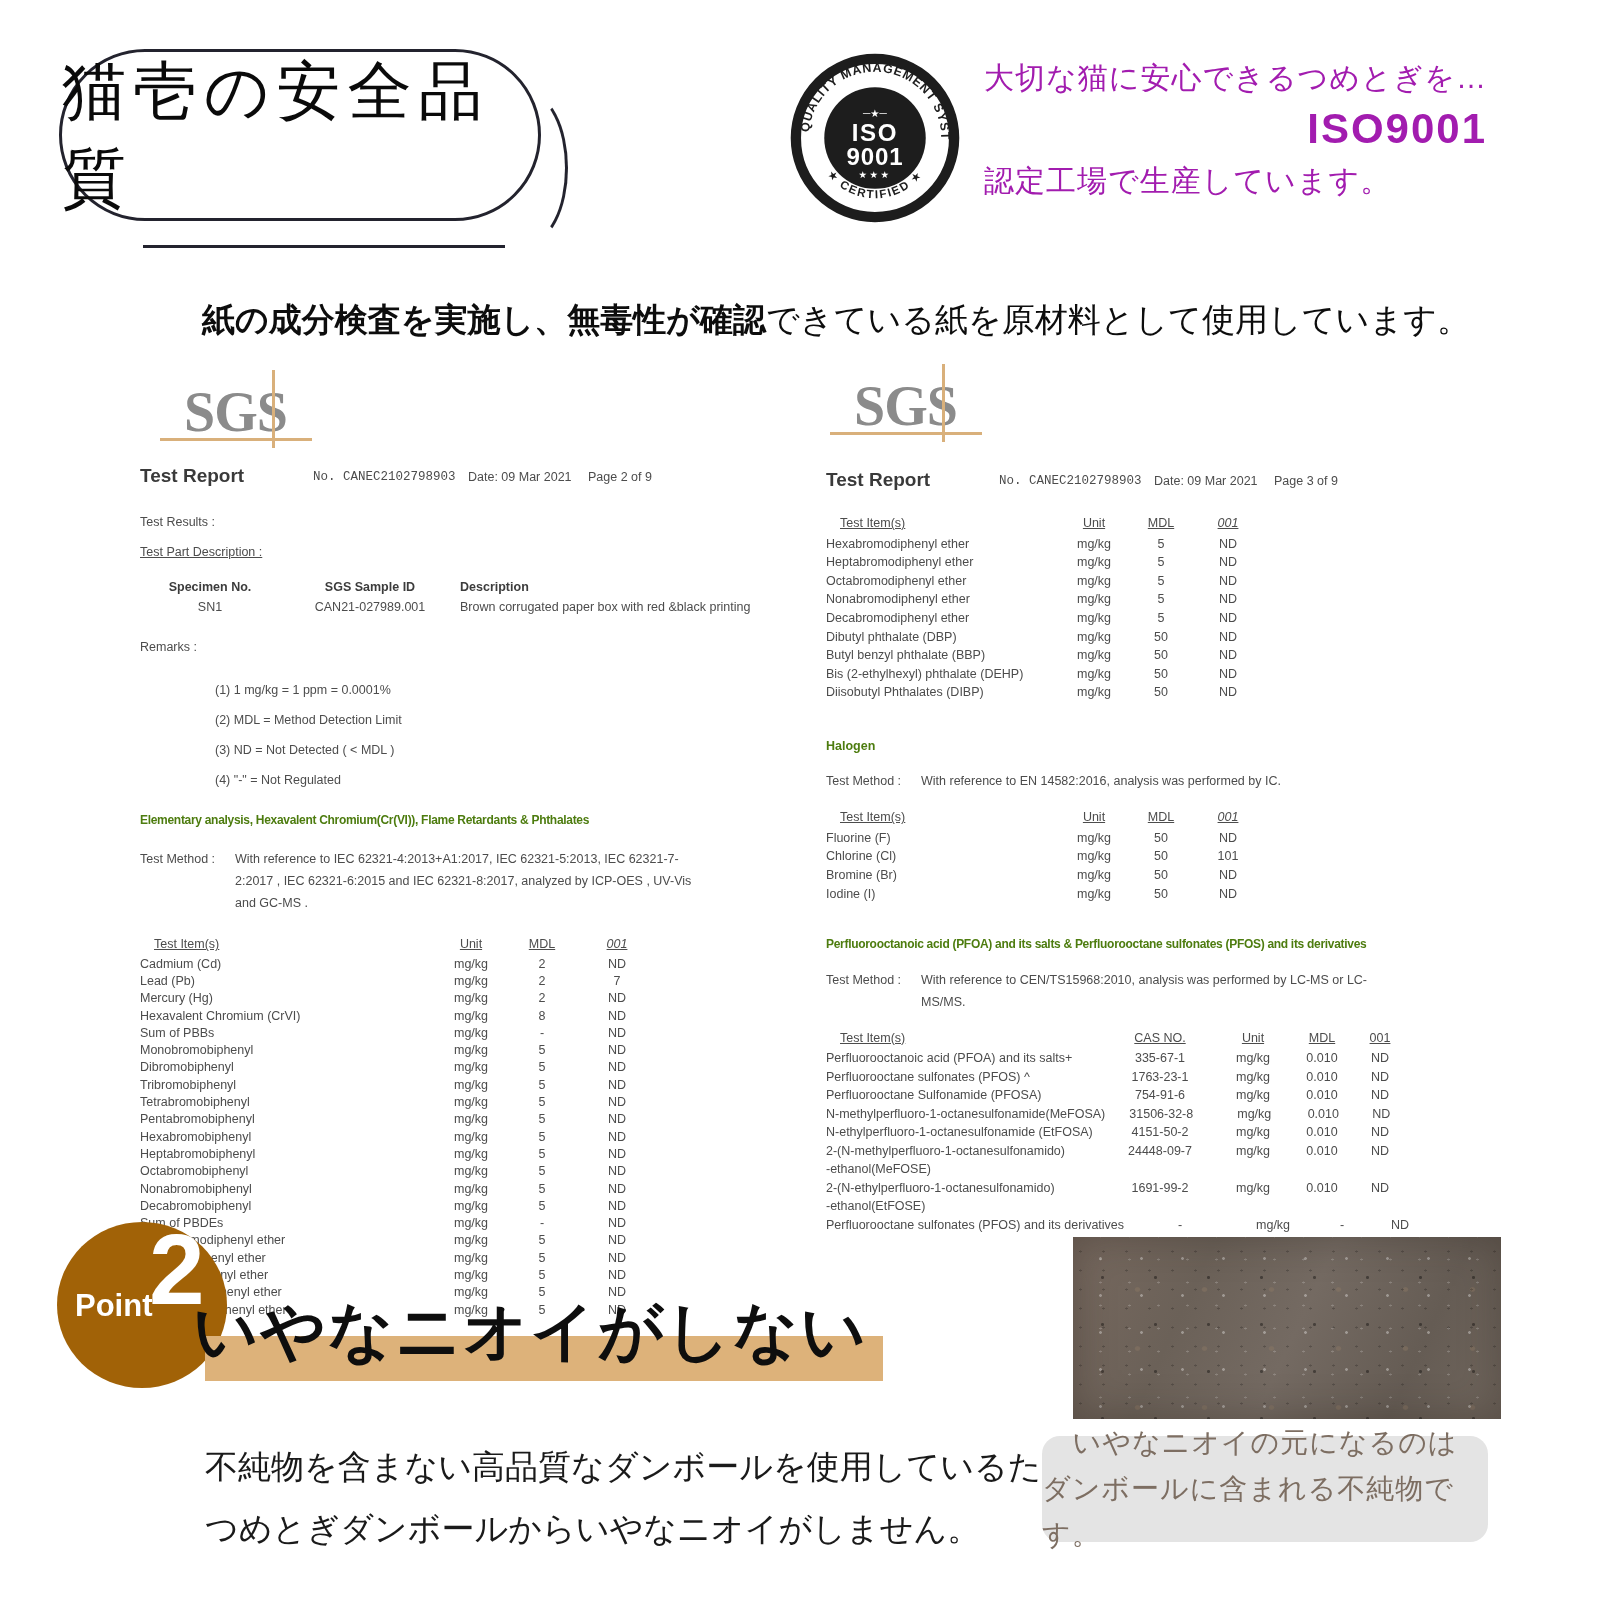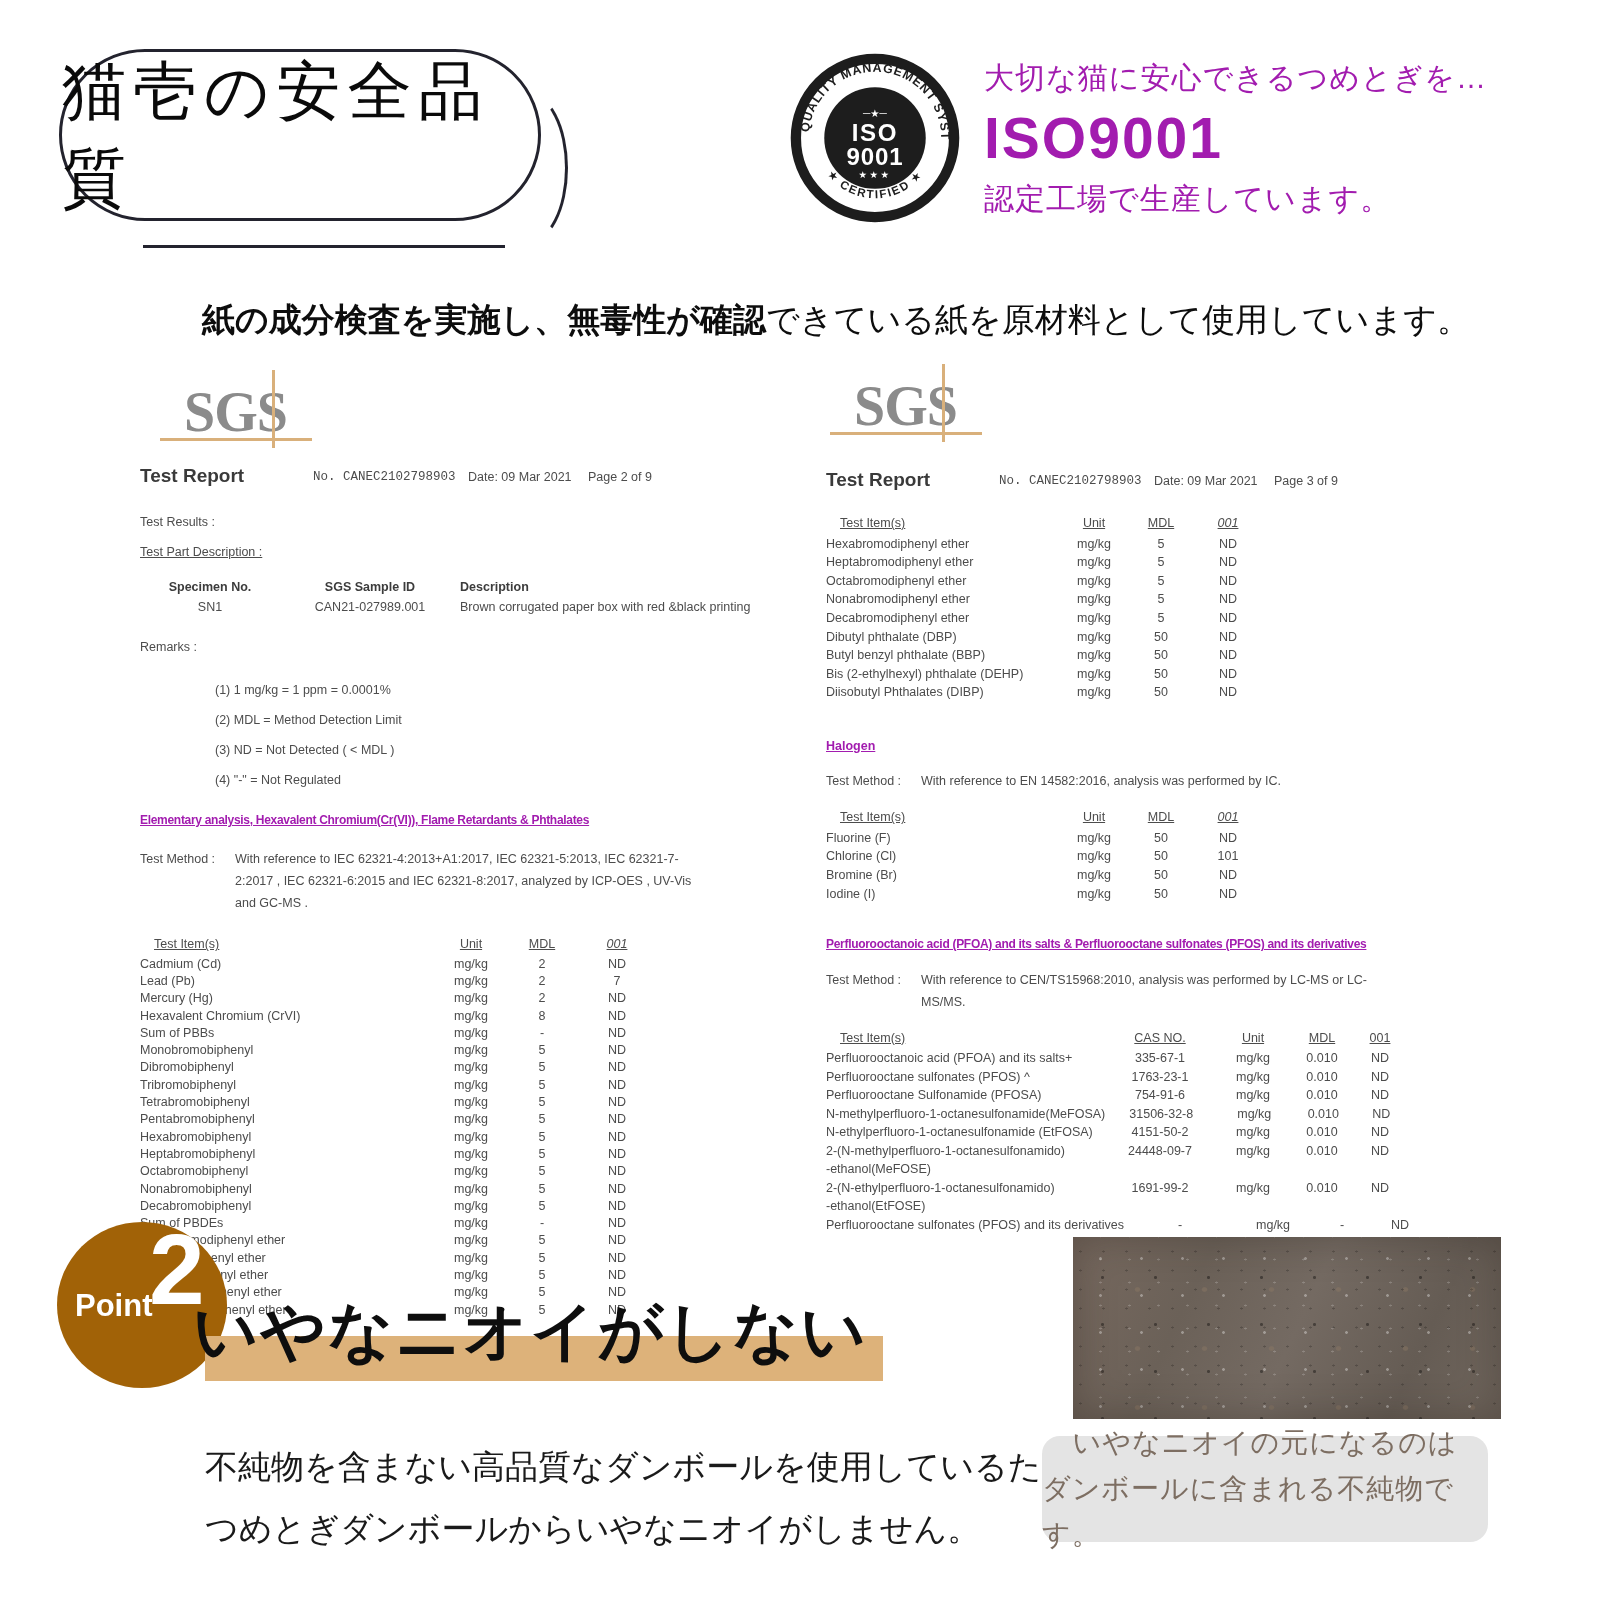--- a/index.html
+++ b/index.html
@@ -11,21 +11,21 @@
     border:3px solid #23232e; border-radius:86px; display:flex; align-items:center; justify-content:center; }
   .title-frame .title-text { font-size:64px; font-weight:normal; letter-spacing:7px; color:#0a0a0a; }
   .title-underline { position:absolute; left:143px; top:245px; width:362px; height:3px; background:#23232e; }
   .title-arc { position:absolute; left:488px; top:92px; width:80px; height:152px;
     border:3px solid transparent; border-right-color:#23232e; border-radius:50%; }
 
   
   .iso-badge { position:absolute; left:789px; top:52px; }
   .iso-text { position:absolute; left:984px; top:58px; color:#a21caf; }
   .iso-line1 { font-size:30px; letter-spacing:1px; }
-  .iso-line2 { font-size:57px; font-weight:bold; letter-spacing:2px; margin-top:6px; }
+  .iso-line2 { font-size:42px; font-weight:bold; letter-spacing:2px; margin-top:6px;text-align:right; }
   .iso-line3 { font-size:30px; letter-spacing:1px; margin-top:8px; }
 
   
   .intro { position:absolute; left:202px; top:298px; font-size:33px; color:#0d0d0d; white-space:nowrap; }
   .intro .b { font-weight:bold; }
 
   
   .rpt { position:absolute; font-size:12.5px; color:#4c4c4c; line-height:1.3; }
   .rpt-left  { left:140px; top:368px; width:648px; padding-top:14px; }
   .rpt-right { left:826px; top:362px; width:650px; padding-top:14px; }
@@ -46,21 +46,21 @@
   .u { text-decoration:underline; }
   .i { font-style:italic; }
   .bold { font-weight:bold; color:#3c3c3c; }
   .mt { margin-top:22px; }
 
   .spec-grid { display:grid; grid-template-columns:140px 180px 1fr; margin-top:16px; line-height:20px; }
   .spec-grid .c1, .spec-grid .c2 { text-align:center; }
 
   .remarks-list { margin-top:20px; padding-left:75px; line-height:30px; }
 
-  .sec-head { margin-top:18px; font-weight:bold; color:#a21caf; text-decoration:underline; white-space:nowrap; }
+  .sec-head { margin-top:18px; font-weight:bold; color:#4d7c0f; white-space:nowrap; }
   .sec-head.tight { font-size:12px; letter-spacing:-0.3px; }
 
   .method { display:grid; grid-template-columns:95px 1fr; margin-top:20px; width:575px; line-height:22px; }
 
   .rpt-table { margin-top:22px; }
   .trow { display:grid; line-height:17.3px; }
   .rpt-left .trow { grid-template-columns:1fr 78px 64px 86px; width:520px; }
   .t1 .trow, .t2 .trow { grid-template-columns:1fr 76px 58px 76px; width:440px; line-height:18.6px; }
   .t3 .trow { grid-template-columns:1fr 112px 74px 64px 52px; width:580px; line-height:18.5px; }
   .trow span { white-space:nowrap; overflow:visible; }

